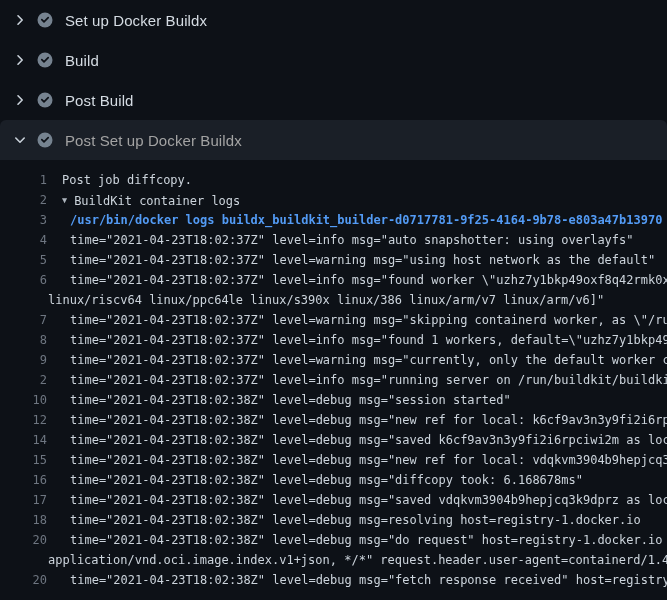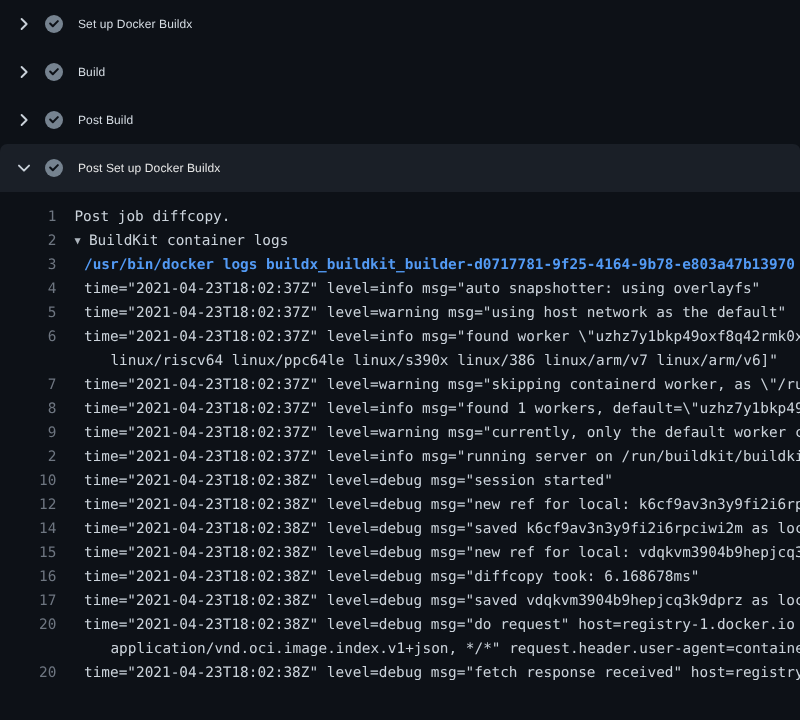--- a/index.html
+++ b/index.html
@@ -31,25 +31,25 @@
     color:#c9d1d9;
     flex:none;
   }
   .status{
     width:16px;height:16px;
     margin-right:12px;
     display:flex;align-items:center;justify-content:center;
     flex:none;
   }
   .section-title{
-    font-size:10px;
+    font-size:15px;
     color:#d5dce3;
     letter-spacing:.1px;
   }
-  .section-header.expanded .section-title{color:#e5e5e5;}
+  .section-header.expanded .section-title{color:#a3a3a3;}
   
   .log{
     padding-top:10px;
     font-family:"DejaVu Sans Mono","Liberation Mono",monospace;
     font-size:12px;
     line-height:20px;
     color:#ccd4dc;
   }
   .log-row{
     display:flex;
@@ -61,21 +61,21 @@
     width:47px;min-width:47px;
     text-align:right;
     color:#6e7681;
     user-select:none;
   }
   .txt{display:inline-block;}
   .t-plain{padding-left:15px;}
   .t-group{padding-left:15px;text-align:right;}
   .t-log{padding-left:23px;}
   .t-cmd{padding-left:23px;}
-  .t-wrap{padding-left:92px;}
+  .t-wrap{padding-left:48px;}
   .cmd{color:#539bf5;font-weight:bold;}
   .tri{
     display:inline-block;
     font-size:8.5px;
     margin-right:7px;
     vertical-align:1.5px;
     color:#adb5bd;
   }
 </style>
 </head>
@@ -158,18 +158,19 @@
       <div class="log-row"><span class="num">7</span><span class="txt t-log">time="2021-04-23T18:02:37Z" level=warning msg="skipping containerd worker, as \"/run/containerd/containerd.sock\" does not exist"</span></div>
       <div class="log-row"><span class="num">8</span><span class="txt t-log">time="2021-04-23T18:02:37Z" level=info msg="found 1 workers, default=\"uzhz7y1bkp49oxf8q42rmk0xj\""</span></div>
       <div class="log-row"><span class="num">9</span><span class="txt t-log">time="2021-04-23T18:02:37Z" level=warning msg="currently, only the default worker can be used"</span></div>
       <div class="log-row"><span class="num">2</span><span class="txt t-log">time="2021-04-23T18:02:37Z" level=info msg="running server on /run/buildkit/buildkitd.sock"</span></div>
       <div class="log-row"><span class="num">10</span><span class="txt t-log">time="2021-04-23T18:02:38Z" level=debug msg="session started"</span></div>
       <div class="log-row"><span class="num">12</span><span class="txt t-log">time="2021-04-23T18:02:38Z" level=debug msg="new ref for local: k6cf9av3n3y9fi2i6rpciwi2m"</span></div>
       <div class="log-row"><span class="num">14</span><span class="txt t-log">time="2021-04-23T18:02:38Z" level=debug msg="saved k6cf9av3n3y9fi2i6rpciwi2m as local"</span></div>
       <div class="log-row"><span class="num">15</span><span class="txt t-log">time="2021-04-23T18:02:38Z" level=debug msg="new ref for local: vdqkvm3904b9hepjcq3k9dprz"</span></div>
       <div class="log-row"><span class="num">16</span><span class="txt t-log">time="2021-04-23T18:02:38Z" level=debug msg="diffcopy took: 6.168678ms"</span></div>
       <div class="log-row"><span class="num">17</span><span class="txt t-log">time="2021-04-23T18:02:38Z" level=debug msg="saved vdqkvm3904b9hepjcq3k9dprz as local"</span></div>
+      <div class="log-row"><span class="num">18</span><span class="txt t-log">time="2021-04-23T18:02:38Z" level=debug msg=resolving host=registry-1.docker.io</span></div>
       <div class="log-row"><span class="num">20</span><span class="txt t-log">time="2021-04-23T18:02:38Z" level=debug msg="do request" host=registry-1.docker.io request.header.accept="application/vnd.docker.distribution.manifest.v2+json,</span></div>
       <div class="log-row"><span class="txt t-wrap">application/vnd.oci.image.index.v1+json, */*" request.header.user-agent=containerd/1.4.4+unknown request.method=HEAD</span></div>
       <div class="log-row"><span class="num">20</span><span class="txt t-log">time="2021-04-23T18:02:38Z" level=debug msg="fetch response received" host=registry-1.docker.io</span></div>
     </div>
 
 </div>
 
 </body></html>

